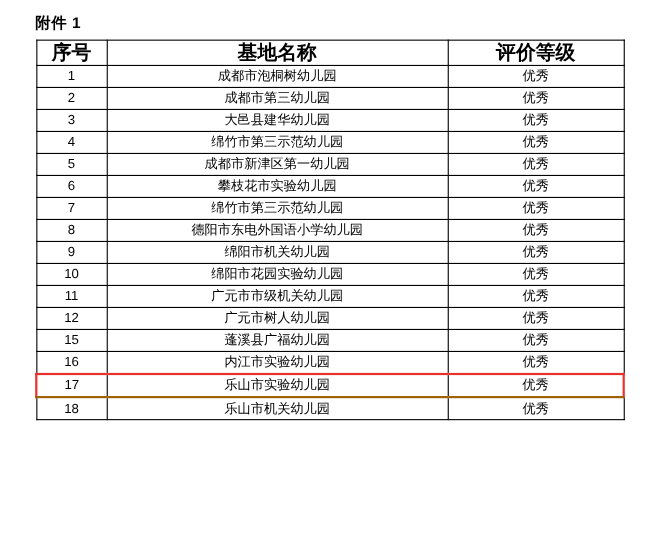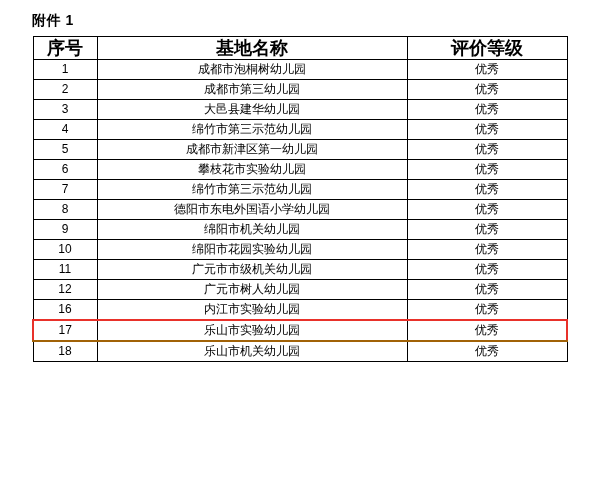--- a/index.html
+++ b/index.html
@@ -157,20 +157,25 @@
           <td>11</td>
           <td>广元市市级机关幼儿园</td>
           <td>优秀</td>
         </tr>
         <tr>
           <td>12</td>
           <td>广元市树人幼儿园</td>
           <td>优秀</td>
         </tr>
         <tr>
+          <td>15</td>
+          <td>蓬溪县广福幼儿园</td>
+          <td>优秀</td>
+        </tr>
+        <tr>
           <td>16</td>
           <td>内江市实验幼儿园</td>
           <td>优秀</td>
         </tr>
         <tr class="highlight-row">
           <td>17</td>
           <td>乐山市实验幼儿园</td>
           <td>优秀</td>
         </tr>
         <tr>

